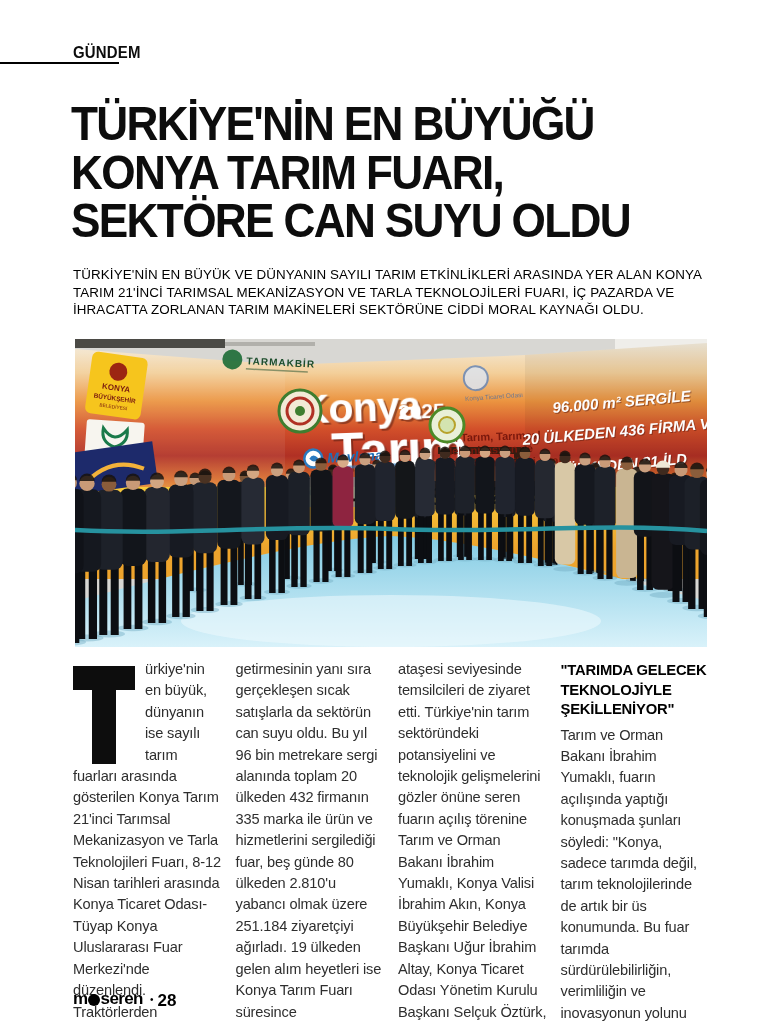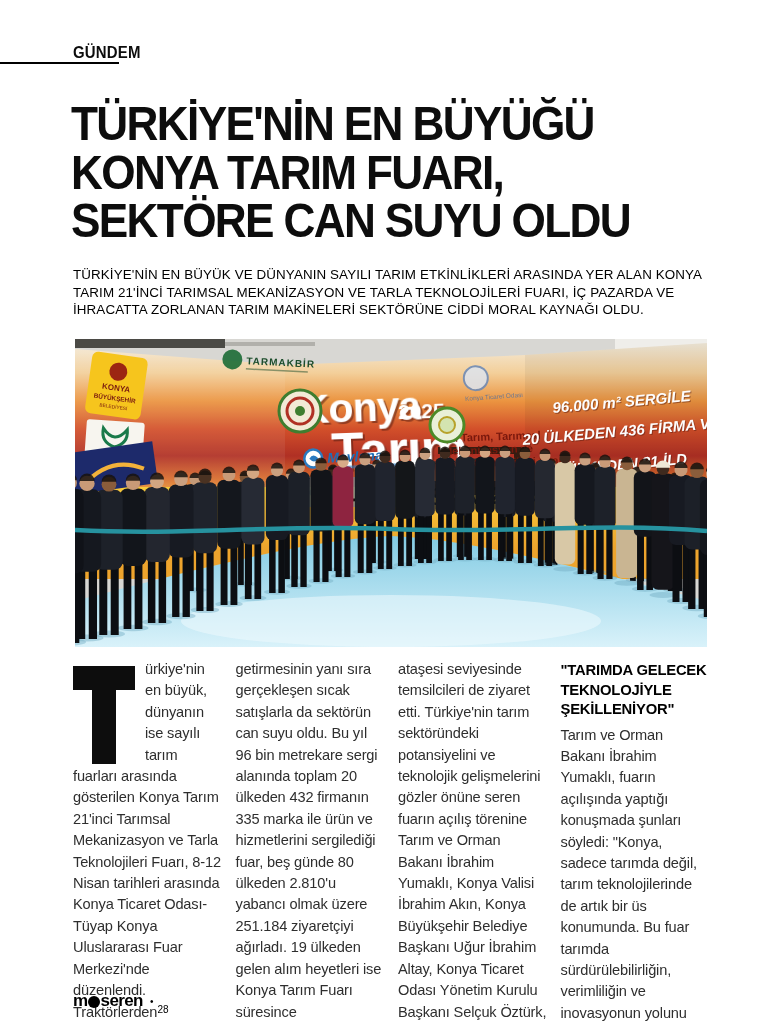--- a/index.html
+++ b/index.html
@@ -30,21 +30,21 @@
   .dropcap::before{content:"";position:absolute;left:0;top:0;width:62px;height:24px;background:#0d0d0d;}
   .dropcap::after{content:"";position:absolute;left:19px;top:0;width:24px;height:98px;background:#0d0d0d;}
   .dropcap .sr{position:absolute;width:1px;height:1px;overflow:hidden;clip:rect(0 0 0 0);}
   .sidebar-heading{font-weight:bold;font-size:14.8px;line-height:19.5px;color:#000;
     margin:2px 0 5px 0;letter-spacing:-.2px;}
   
   .footer{position:absolute;left:73px;top:986px;display:flex;align-items:center;}
   .brand{font-weight:bold;font-size:17px;letter-spacing:-.6px;color:#000;display:flex;align-items:center;}
   .brand .dot{display:inline-block;width:12px;height:12px;border-radius:50%;background:#000;margin:2px .5px 0 .5px;}
   .pgsep{font-size:10px;margin:2px 4px 0 7px;color:#000;}
-  .pagenum{font-size:10px;font-weight:normal;margin-top:18px;color:#000;}
+  .pagenum{font-size:17px;font-weight:bold;margin-top:5px;color:#000;}
 </style>
 </head>
 <body>
 
 <div class="kicker-rule"></div>
 <div class="kicker">GÜNDEM</div>
 
 <div class="headline">
   <div>TÜRKİYE'NİN EN BÜYÜĞÜ</div>
   <div>KONYA TARIM FUARI,</div>

